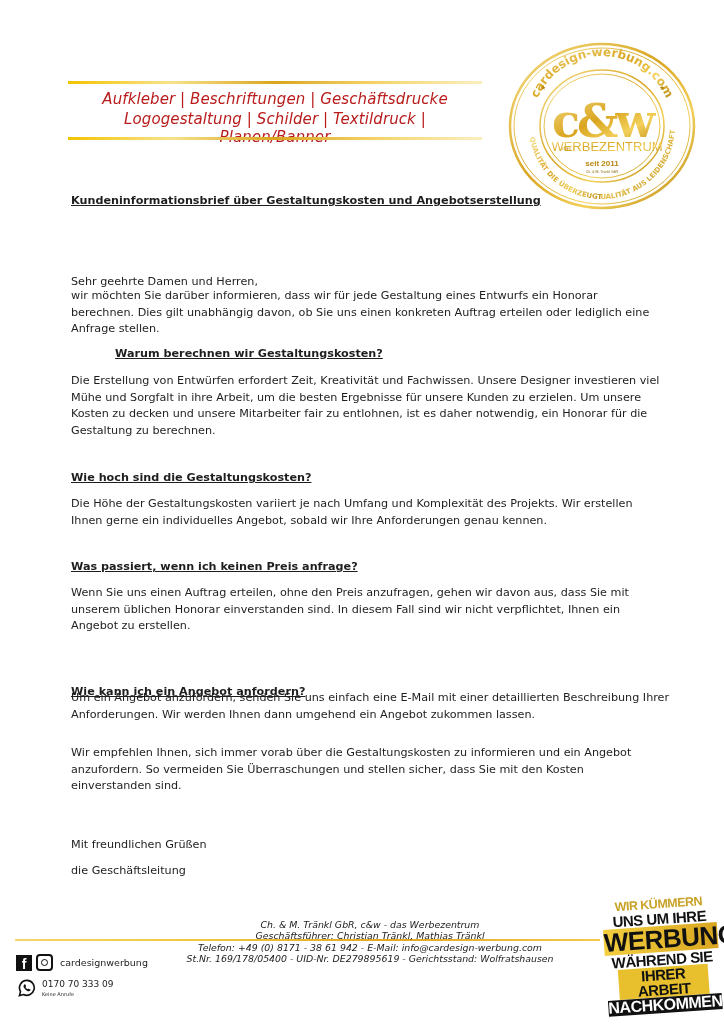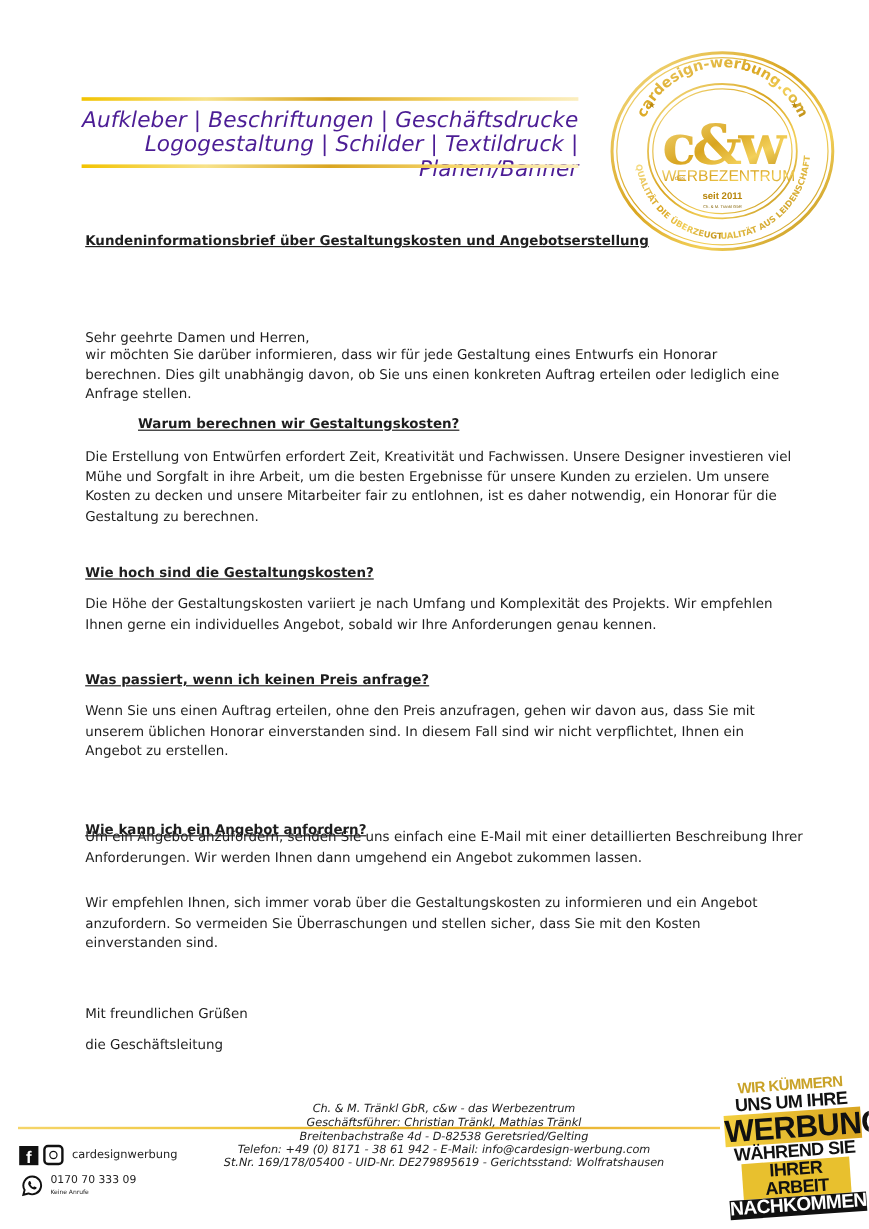--- a/index.html
+++ b/index.html
@@ -1,21 +1,21 @@
 <!DOCTYPE html>
 <html><head>
 <meta charset="utf-8">
 <style>
   html, body { margin: 0; padding: 0; background: #ffffff; }
   body { width: 724px; height: 1024px; position: relative; overflow: hidden;
          font-family: "DejaVu Sans", "Liberation Sans", sans-serif; color: #1a1a1a; }
   .gold-line { position: absolute; height: 3px;
     background: linear-gradient(90deg, #f2c300 0%, #f7e28a 25%, #d9a520 50%, #f5d56a 75%, #fbeec0 100%); }
-  .tagline { position: absolute; left: 68px; width: 414px; text-align: right;
-    font-family: "DejaVu Sans", sans-serif; font-style: italic; font-size: 18px; color: #4c1d95; letter-spacing: 0.1px; }
+  .tagline { position: absolute; left: 68px; width: 414px; text-align: center;
+    font-family: "DejaVu Sans", sans-serif; font-style: italic; font-size: 15px; color: #b91c1c; letter-spacing: 0.1px; }
   #tag1 { top: 90px; }
   #tag2 { top: 110px; }
   .seal { position: absolute; left: 507px; top: 42px; width: 190px; height: 168px; }
   .doc { position: absolute; left: 71px; width: 600px; font-size: 11.2px; line-height: 16.5px; color: #1e1e1e; }
   .heading { font-weight: bold; text-decoration: underline; font-size: 11.2px; }
   .footer-line { position: absolute; left: 15px; top: 939px; width: 585px; height: 2px;
     background: linear-gradient(90deg, #f5d56a 0%, #f0c840 30%, #e2a820 65%, #f5c950 100%); }
   .social { position: absolute; left: 16px; top: 954px; display: flex; align-items: center; gap: 4px; }
   .fb { width: 16px; height: 16px; background: #111; color: #fff; font-weight: bold; font-size: 14px;
         display: flex; align-items: flex-end; justify-content: center; line-height: 14px; font-family: "Liberation Sans", sans-serif; }
@@ -86,21 +86,21 @@
 <div class="doc" style="top:268px; width:590px;margin-top:20px;">wir möchten Sie darüber informieren, dass wir für jede Gestaltung eines Entwurfs ein Honorar berechnen. Dies gilt unabhängig davon, ob Sie uns einen konkreten Auftrag erteilen oder lediglich eine Anfrage stellen.</div>
 
 <div class="doc" style="top:346px;margin-left:44px;">
   <span class="heading">Warum berechnen wir Gestaltungskosten?</span>
 </div>
 <div class="doc" style="top:373px; width:594px;">Die Erstellung von Entwürfen erfordert Zeit, Kreativität und Fachwissen. Unsere Designer investieren viel Mühe und Sorgfalt in ihre Arbeit, um die besten Ergebnisse für unsere Kunden zu erzielen. Um unsere Kosten zu decken und unsere Mitarbeiter fair zu entlohnen, ist es daher notwendig, ein Honorar für die Gestaltung zu berechnen.</div>
 
 <div class="doc" style="top:470px;">
   <span class="heading">Wie hoch sind die Gestaltungskosten?</span>
 </div>
-<div class="doc" style="top:496px; width:594px;">Die Höhe der Gestaltungskosten variiert je nach Umfang und Komplexität des Projekts. Wir empfehlen Ihnen gerne ein individuelles Angebot, sobald wir Ihre Anforderungen genau kennen.</div>
+<div class="doc" style="top:496px; width:594px;">Die Höhe der Gestaltungskosten variiert je nach Umfang und Komplexität des Projekts. Wir erstellen Ihnen gerne ein individuelles Angebot, sobald wir Ihre Anforderungen genau kennen.</div>
 
 <div class="doc" style="top:559px;">
   <span class="heading">Was passiert, wenn ich keinen Preis anfrage?</span>
 </div>
 <div class="doc" style="top:585px; width:582px;">Wenn Sie uns einen Auftrag erteilen, ohne den Preis anzufragen, gehen wir davon aus, dass Sie mit unserem üblichen Honorar einverstanden sind. In diesem Fall sind wir nicht verpflichtet, Ihnen ein Angebot zu erstellen.</div>
 
 <div class="doc" style="top:684px;">
   <span class="heading">Wie kann ich ein Angebot anfordern?</span>
 </div>
 <div class="doc" style="top:690px; width:600px;">Um ein Angebot anzufordern, senden Sie uns einfach eine E-Mail mit einer detaillierten Beschreibung Ihrer Anforderungen. Wir werden Ihnen dann umgehend ein Angebot zukommen lassen.</div>
@@ -121,21 +121,20 @@
 <svg class="wa" viewBox="0 0 20 20">
   <path d="M10 1.5a8.3 8.3 0 0 0-7.2 12.5L1.6 18.5l4.6-1.2A8.3 8.3 0 1 0 10 1.5z" fill="none" stroke="#111" stroke-width="1.8"></path>
   <path d="M7 6c.4-.4.9-.3 1.1.1l.8 1.6c.1.3 0 .6-.2.8l-.5.5c.5 1.1 1.4 2 2.5 2.5l.5-.5c.2-.2.5-.3.8-.2l1.6.8c.4.2.5.7.1 1.1-.9 1-2.3 1.1-3.5.5-1.7-.9-3-2.2-3.9-3.9C6 8.3 6.1 6.9 7 6z" fill="#111"></path>
 </svg>
 <div class="phone">0170 70 333 09</div>
 <div class="phone-note">Keine Anrufe</div>
 
 <div class="company">
   <div>Ch. &amp; M. Tränkl GbR, c&amp;w - das Werbezentrum</div>
   <div>Geschäftsführer: Christian Tränkl, Mathias Tränkl</div>
-  <div>Breitenbachstraße 4d  -  D-82538 Geretsried/Gelting</div>
   <div>Telefon: +49 (0) 8171 - 38 61 942  -  E-Mail: info@cardesign-werbung.com</div>
   <div>St.Nr. 169/178/05400  -  UID-Nr. DE279895619  -  Gerichtsstand: Wolfratshausen</div>
 </div>
 
 <div class="slogan">
   <span class="row s1">WIR KÜMMERN</span>
   <span class="row s2">UNS UM IHRE</span>
   <span class="row s3">WERBUNG</span>
   <span class="row s4">WÄHREND SIE</span>
   <span class="row s5">IHRER ARBEIT</span>

